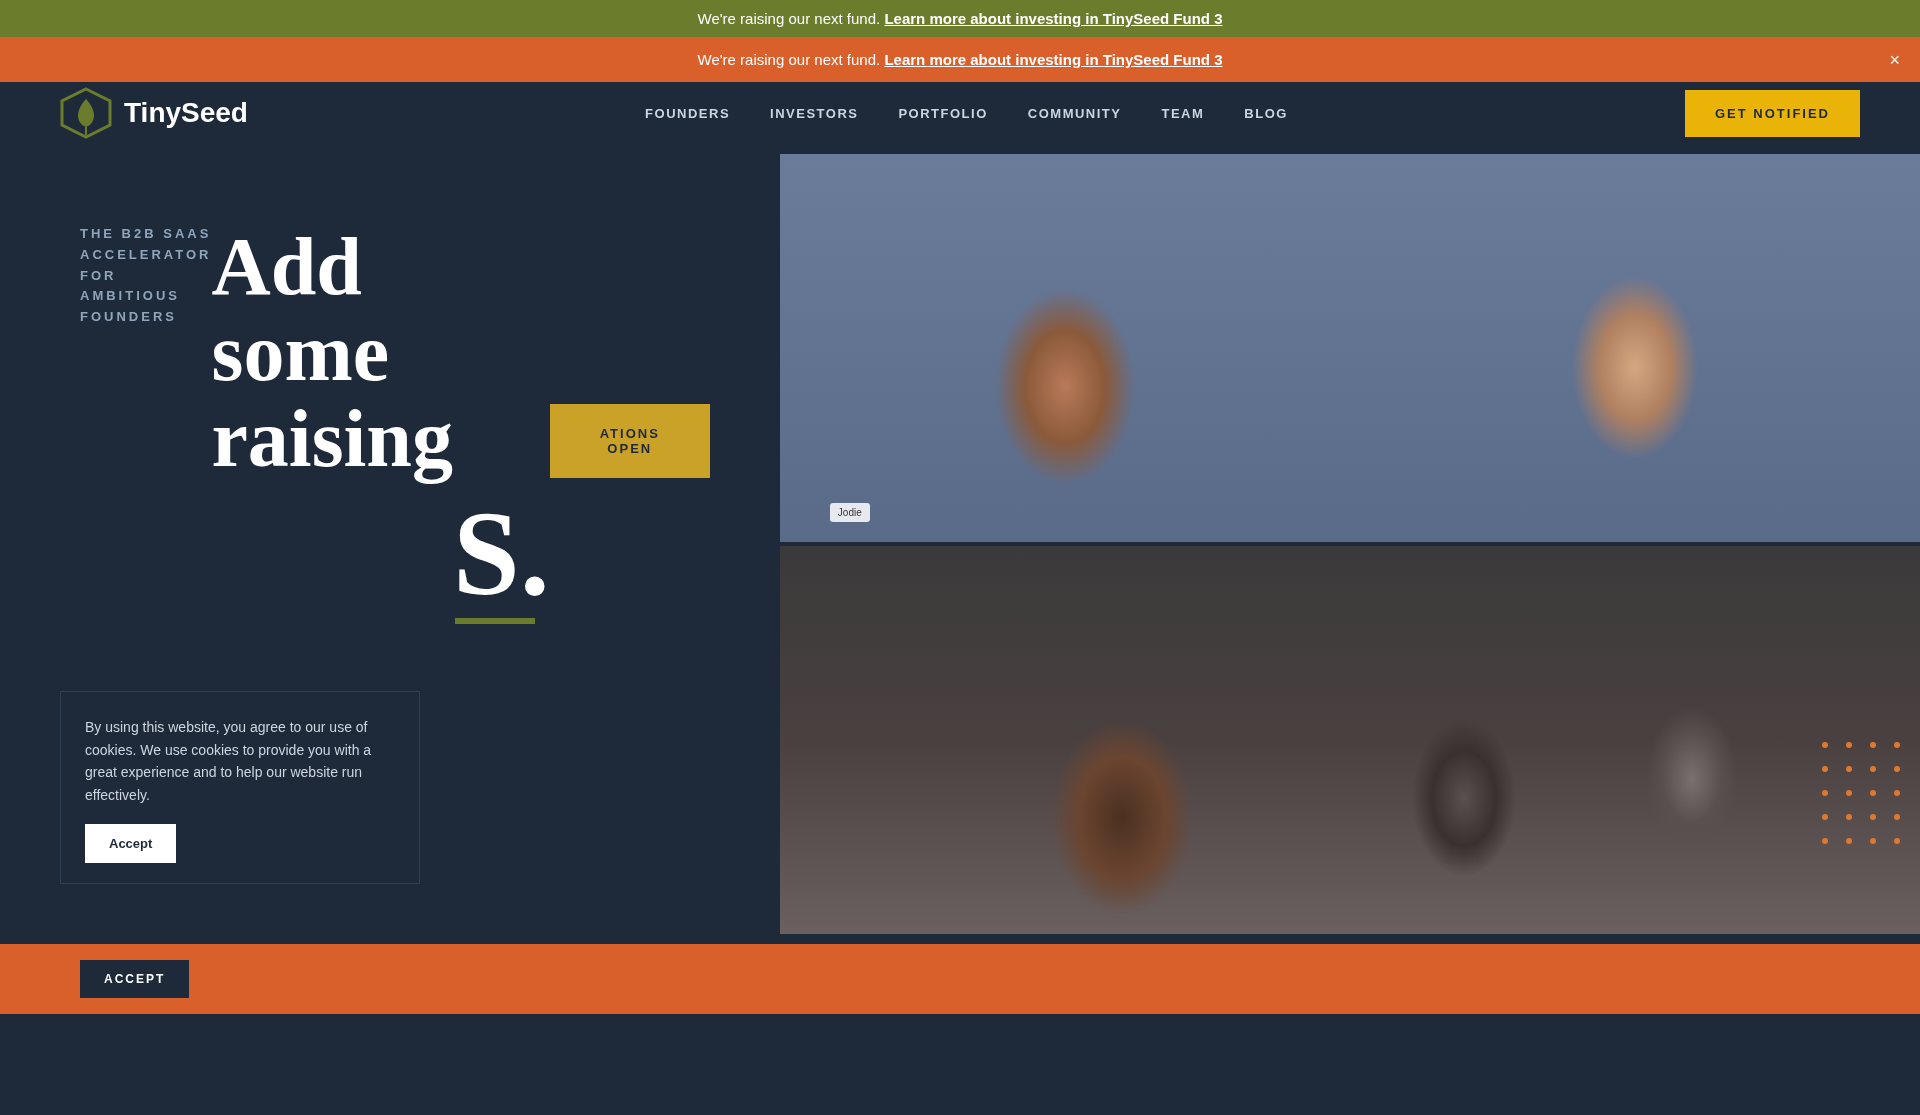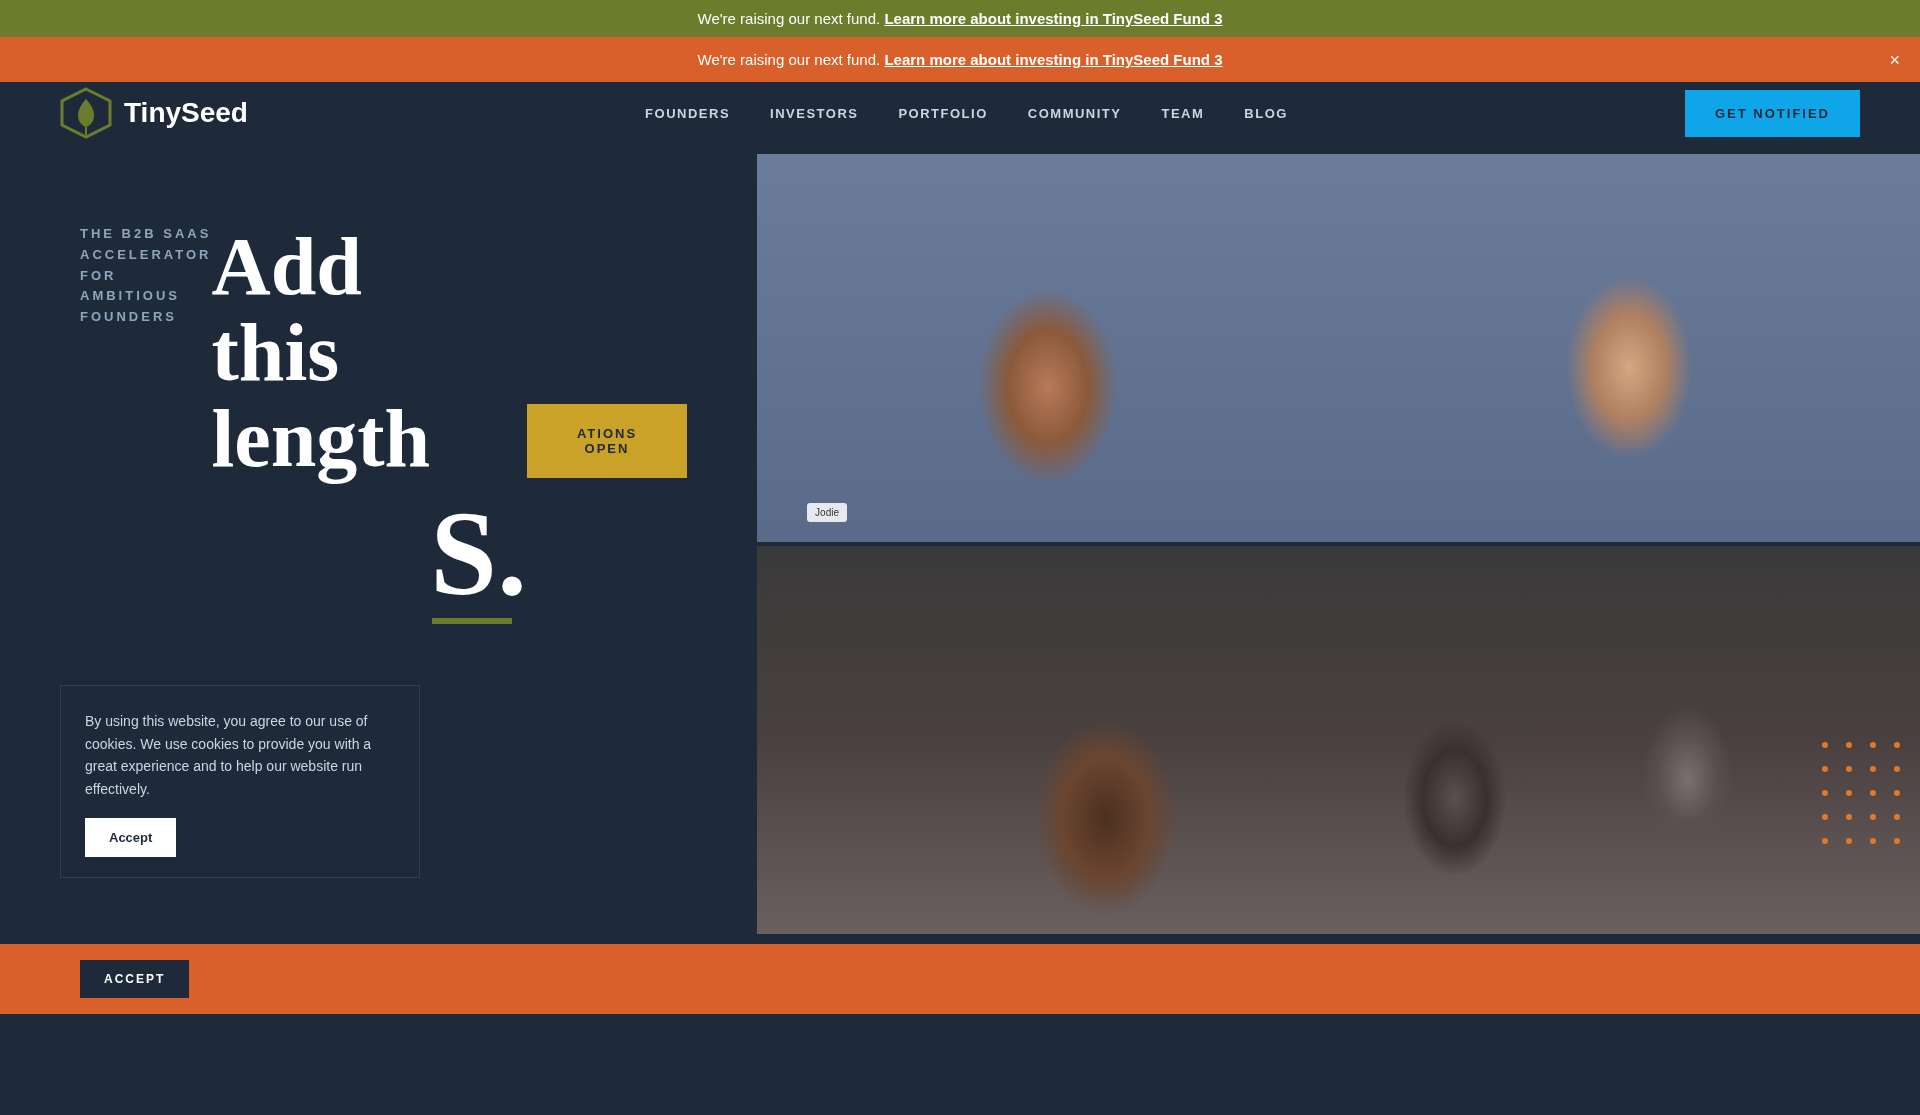--- a/index.html
+++ b/index.html
@@ -75,21 +75,21 @@
     }
     nav a {
       color: #cdd5df;
       text-decoration: none;
       font-size: 13px;
       font-weight: 600;
       letter-spacing: 1.5px;
       text-transform: uppercase;
     }
     .get-notified-btn {
-      background: #0ea5e9;
+      background: #eab308;
       color: #1e2a3a;
       border: none;
       padding: 16px 30px;
       font-size: 13px;
       font-weight: 700;
       letter-spacing: 2px;
       text-transform: uppercase;
       cursor: pointer;
     }
 
@@ -146,21 +146,21 @@
       margin-left: 2px;
     }
 
     
     .cookie-banner {
       background: rgba(30, 42, 58, 0.97);
       border: 1px solid #2e3f53;
       padding: 24px 24px 20px;
       max-width: 360px;
       position: absolute;
-      bottom: 66px;
+      bottom: 60px;
       left: 60px;
       z-index: 10;
     }
     .cookie-text {
       color: #cdd5df;
       font-size: 14px;
       line-height: 1.6;
       margin-bottom: 18px;
     }
     .cookie-accept-btn {
@@ -307,21 +307,21 @@
     <a href="#">BLOG</a>
   </nav>
 
   <button class="get-notified-btn">GET NOTIFIED</button>
 </header>
 
 <section class="hero">
   <div class="hero-left">
     <p class="hero-subtitle">THE B2B SAAS ACCELERATOR FOR AMBITIOUS<br>FOUNDERS</p>
     <h1 class="hero-title">
-      <span>Add this length</span><br>
+      <span>Add some raising</span><br>
     </h1>
     <div class="hero-title-animated">
       <div>
         <span class="animated-letter">S.</span>
         <span class="animated-underline"></span>
       </div>
     </div>
 
     <div class="cookie-banner">
       <p class="cookie-text">By using this website, you agree to our use of cookies. We use cookies to provide you with a great experience and to help our website run effectively.</p>

